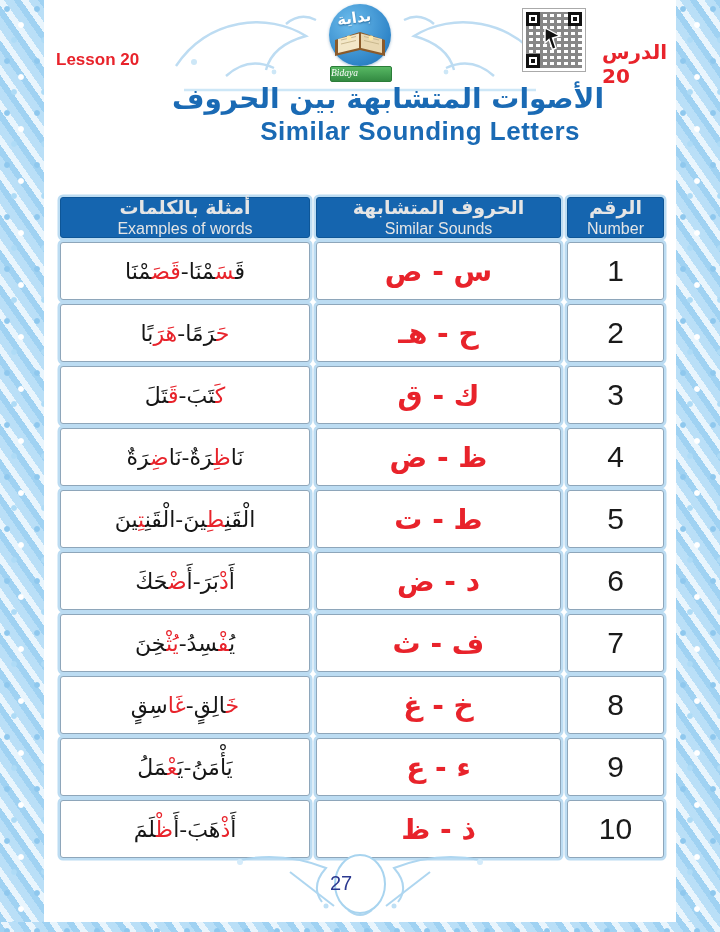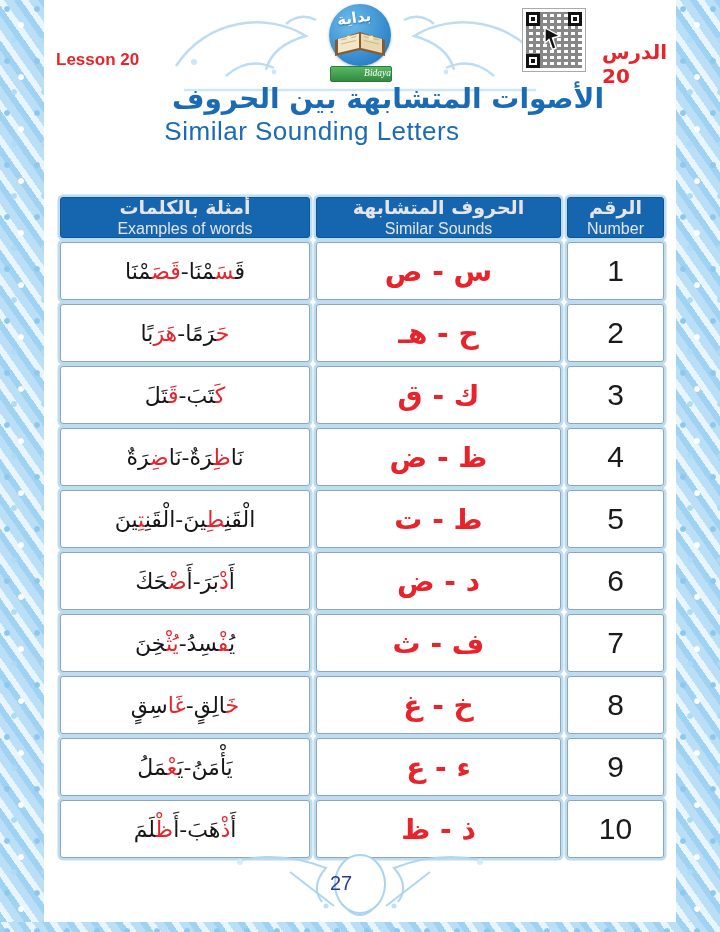--- a/index.html
+++ b/index.html
@@ -38,21 +38,21 @@
   }
   .logo-ar{
     position:absolute;left:0;top:5px;width:62px;text-align:center;
     color:#fff;font-size:15px;font-weight:bold;transform:rotate(-8deg);
     text-shadow:0 1px 2px rgba(0,60,110,.6);
   }
   .logo-book{position:absolute;left:9px;top:24px;}
   .logo-ribbon{
     position:absolute;left:7px;top:62px;width:60px;height:14px;border-radius:2px;
     background:linear-gradient(#57b863,#338a42);border:1px solid #2b7d39;
-    color:#fff;font-size:9.5px;text-align:right;line-height:13px;
+    color:#fff;font-size:9.5px;text-align:left;line-height:13px;
     font-family:"Liberation Serif",serif;font-style:italic;
   }
 
   
   .qr{position:absolute;left:522px;top:8px;width:62px;height:62px;background:#fff;border:1px solid #aaa;}
   .qr-noise{
     position:absolute;inset:3px;
     background-image:
       repeating-linear-gradient(90deg,#111 0 3px,transparent 3px 7px),
       repeating-linear-gradient(0deg,#111 0 3px,transparent 3px 6px);
@@ -62,22 +62,22 @@
   .qr-finder::after{content:"";position:absolute;left:2px;top:2px;width:4px;height:4px;background:#111;}
   .qr-f-tl{left:3px;top:3px;} .qr-f-tr{right:3px;top:3px;} .qr-f-bl{left:3px;bottom:3px;}
   .qr-cursor{position:absolute;left:20px;top:18px;}
 
   
   .title-ar{
     position:absolute;left:44px;top:82px;width:688px;text-align:center;
     font-size:28px;font-weight:bold;color:var(--title-blue);
   }
   .title-en{
-    position:absolute;left:44px;top:116px;width:536px;text-align:center;
-    font-size:26px;font-weight:normal;color:var(--title-blue);letter-spacing:.5px;
+    position:absolute;left:44px;top:116px;width:536px;text-align:right;
+    font-size:26px;font-weight:bold;color:var(--title-blue);letter-spacing:.5px;
   }
 
   
   .letters-table{
     position:absolute;left:60px;top:177px;width:604px;
     display:grid;direction:rtl;
     grid-template-columns:97px 245px 1fr;
     grid-template-rows:61px repeat(10,58px);
     gap:4px 6px;
   }

